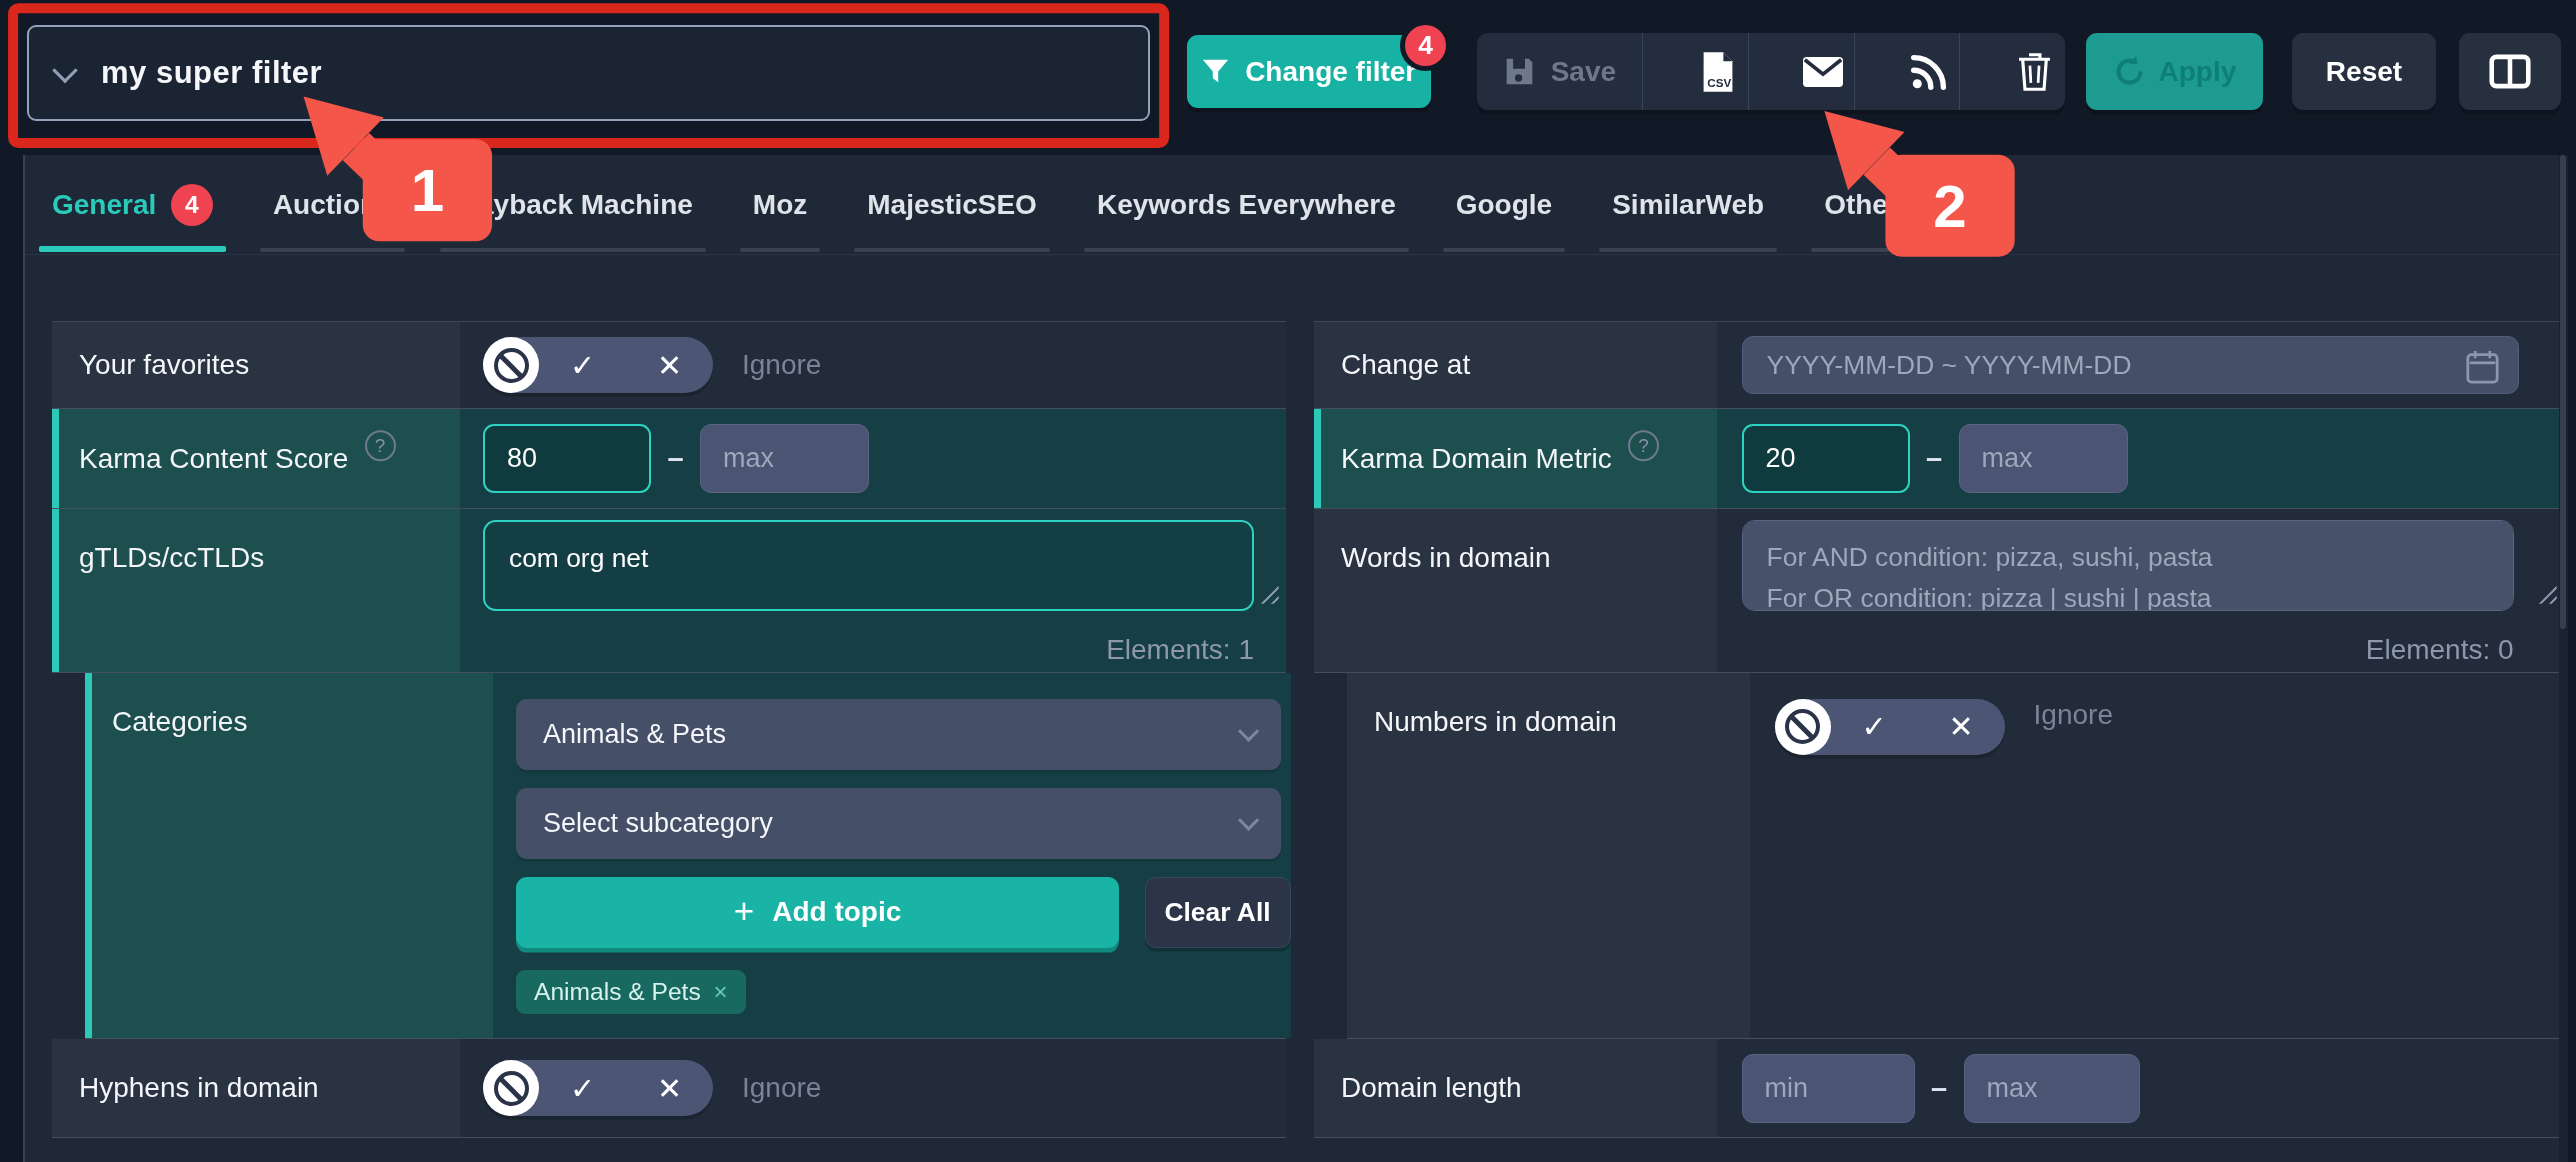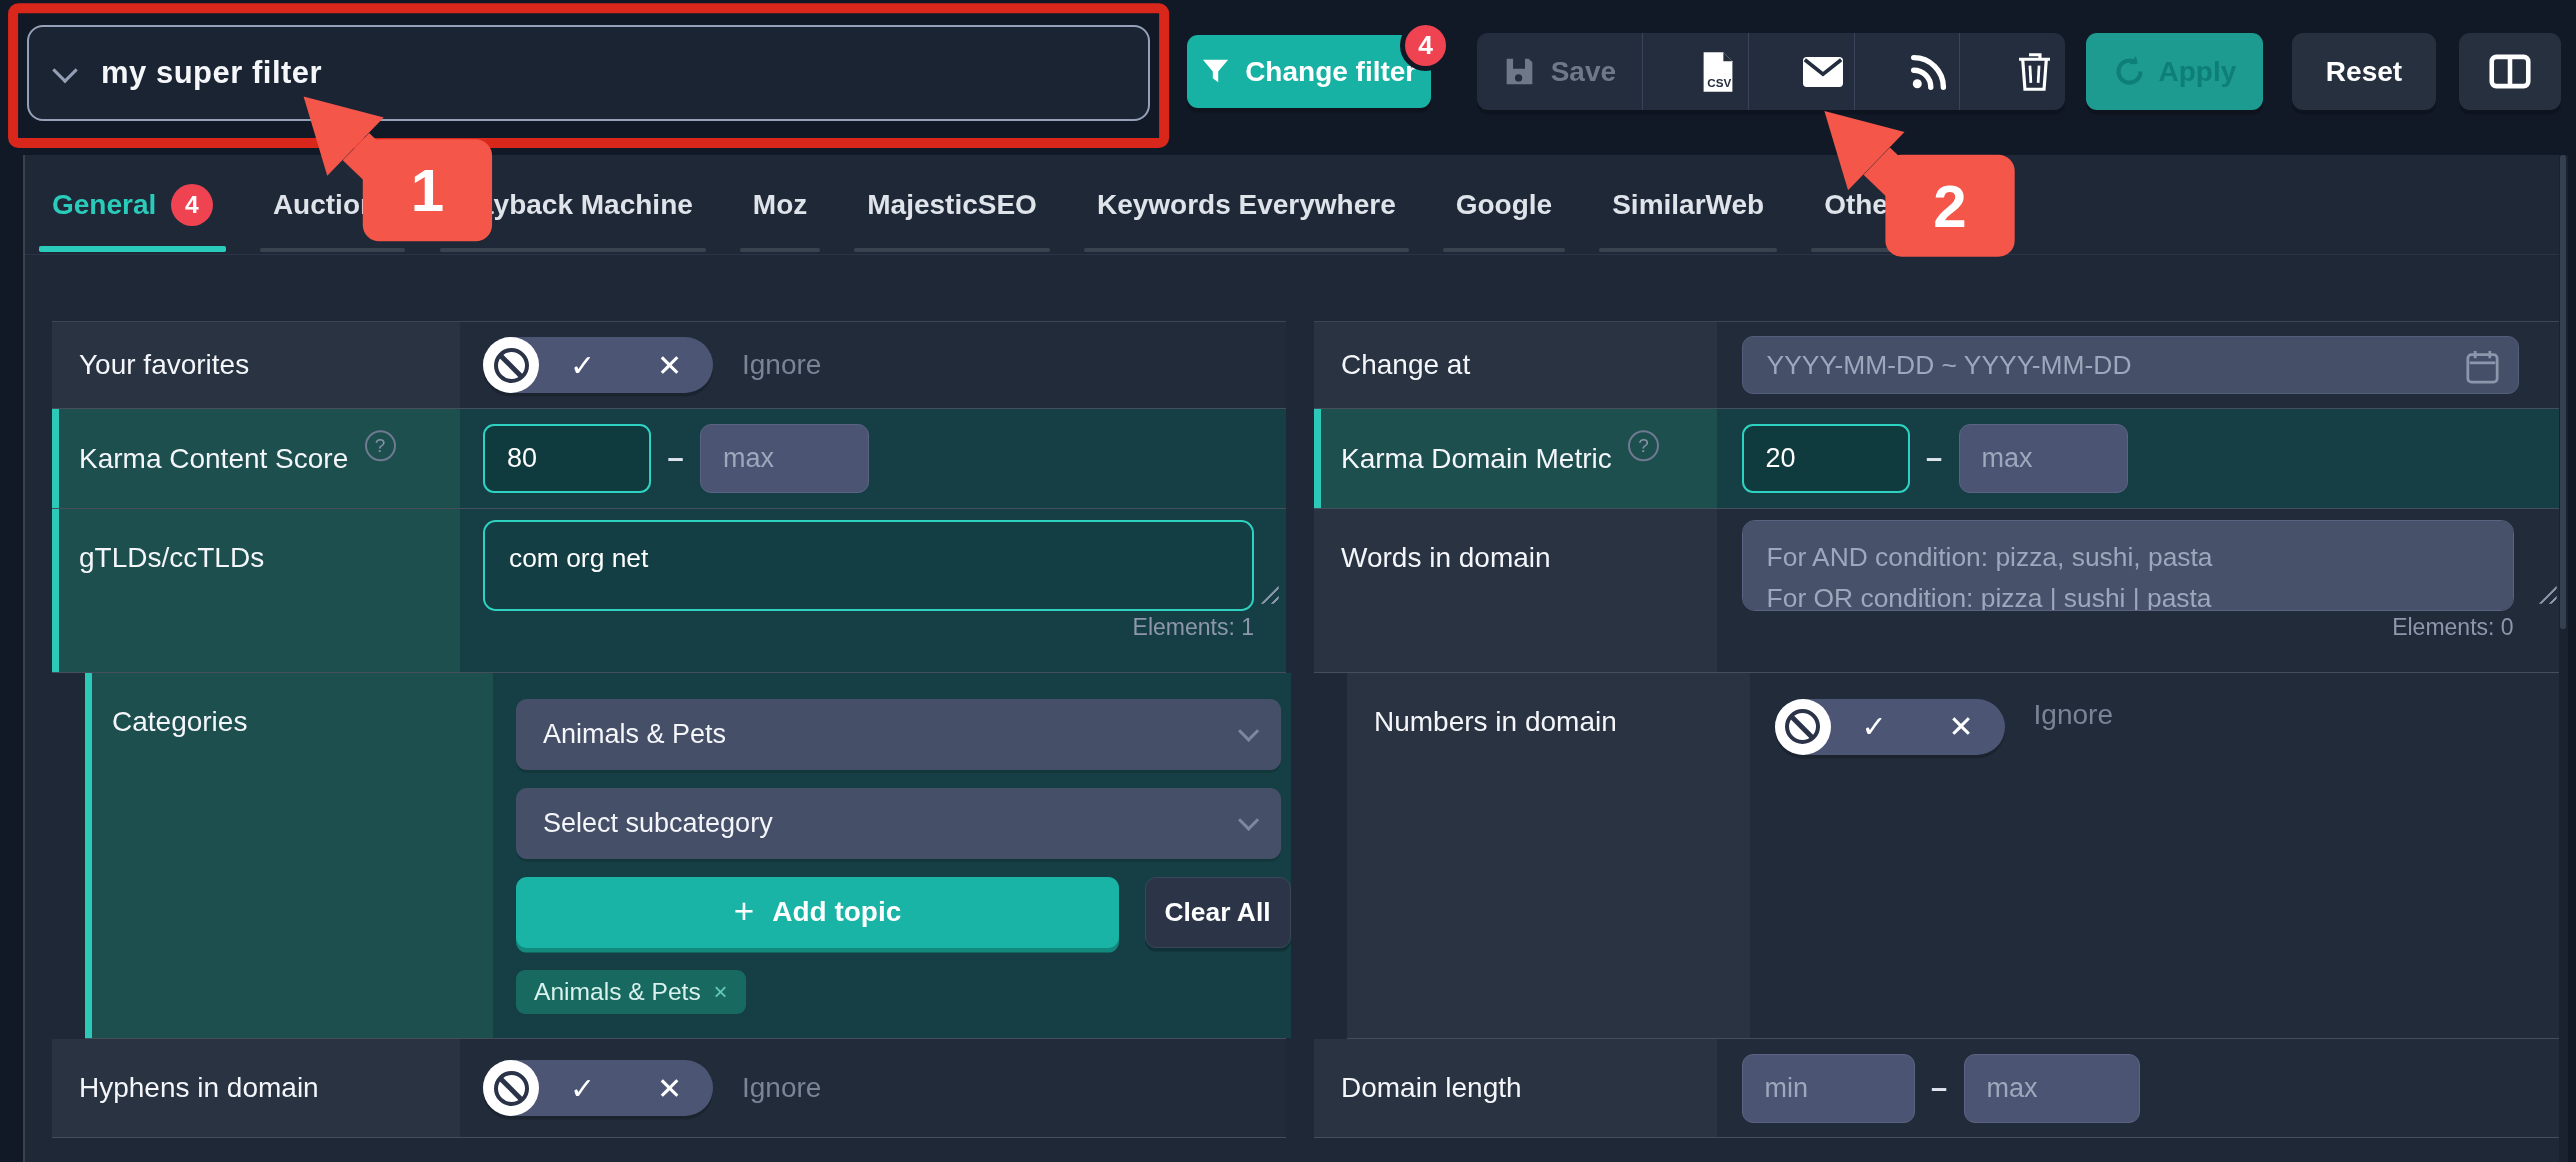--- a/index.html
+++ b/index.html
@@ -3,21 +3,21 @@
 <meta charset="utf-8">
 <style>
   * { margin:0; padding:0; box-sizing:border-box; }
   html,body { background:#0d131d; }
   body { font-family:"Liberation Sans","DejaVu Sans",sans-serif; }
   .screen { position:relative; width:2576px; height:1162px; overflow:hidden; background:#121926; color:#eef1f6; }
 
   
   .toolbar { position:absolute; left:0; top:0; width:100%; height:155px; }
   .filter-select { position:absolute; left:27px; top:24.6px; width:1123px; height:96px;
-    background:#1b2433; border:2.7px solid #94a1b8; border-radius:16px;
+    background:#1b2433; border:2.7px solid #94a1b8; border-radius:9px;
     display:flex; align-items:center; padding:0 27px; cursor:pointer; }
   .chev { width:18px; height:18px; border-left:3.6px solid #939fb4; border-bottom:3.6px solid #939fb4;
     transform:rotate(-45deg) translate(1.8px,-1.8px); margin-right:27px; flex:0 0 auto; }
   .filter-select .name { font-size:31px; font-weight:700; color:#f5f7fb; letter-spacing:0.5px; }
 
   .btn { border:none; border-radius:11px; display:inline-flex; align-items:center; justify-content:center;
     font-family:inherit; cursor:pointer; }
   .change-filter { position:absolute; left:1187px; top:35px; width:244px; height:73px;
     background:#18b2a4; color:#fff; font-size:28px; font-weight:700; gap:16.4px;
     box-shadow:0 4.6px 0 rgba(0,0,0,.22); }
@@ -98,21 +98,21 @@
 
   .ta-wrap { position:relative; }
   .gtext { display:block; border-radius:12.8px; font-family:inherit; font-size:26.4px; padding:16.4px 24px;
     color:#fff; outline:none; resize:none; line-height:1.55; }
   .gtext.teal { width:771px; height:91px; background:#15404a00; background-color:#123e44;
     border:2.7px solid #2ed2c0; }
   .gtext.gray { width:772px; height:91px; background:#475169; border:1.8px solid #5a6482; }
   .resize-handle { position:absolute; right:7.3px; bottom:7.3px; width:18px; height:18px;
     background:repeating-linear-gradient(135deg, transparent 0 4.6px, #97a0b4 4.6px 7.3px);
     clip-path:polygon(100% 0, 100% 100%, 0 100%); opacity:.9; pointer-events:none; }
-  .elements { font-size:23px; color:#8e97ab; text-align:right; margin-top:3px; }
+  .elements { font-size:28px; color:#8e97ab; text-align:right; margin-top:23px; }
 
   .date-wrap { position:relative; width:777px; }
   .date-input { width:777px; height:58px; background:#454f68; border:1.8px solid #535d7c; border-radius:11px;
     font-family:inherit; font-size:26.4px; color:#fff; padding:0 64px 0 24px; outline:none; }
   .date-wrap svg { position:absolute; right:20px; top:12.8px; }
 
   
   .cat-stack { display:flex; flex-direction:column; padding-top:25.5px; }
   .select { width:765px; height:71px; background:#454f68; border-radius:11px; display:flex;
     align-items:center; padding:0 27px; font-size:27px; color:#f4f6fa; cursor:pointer;

